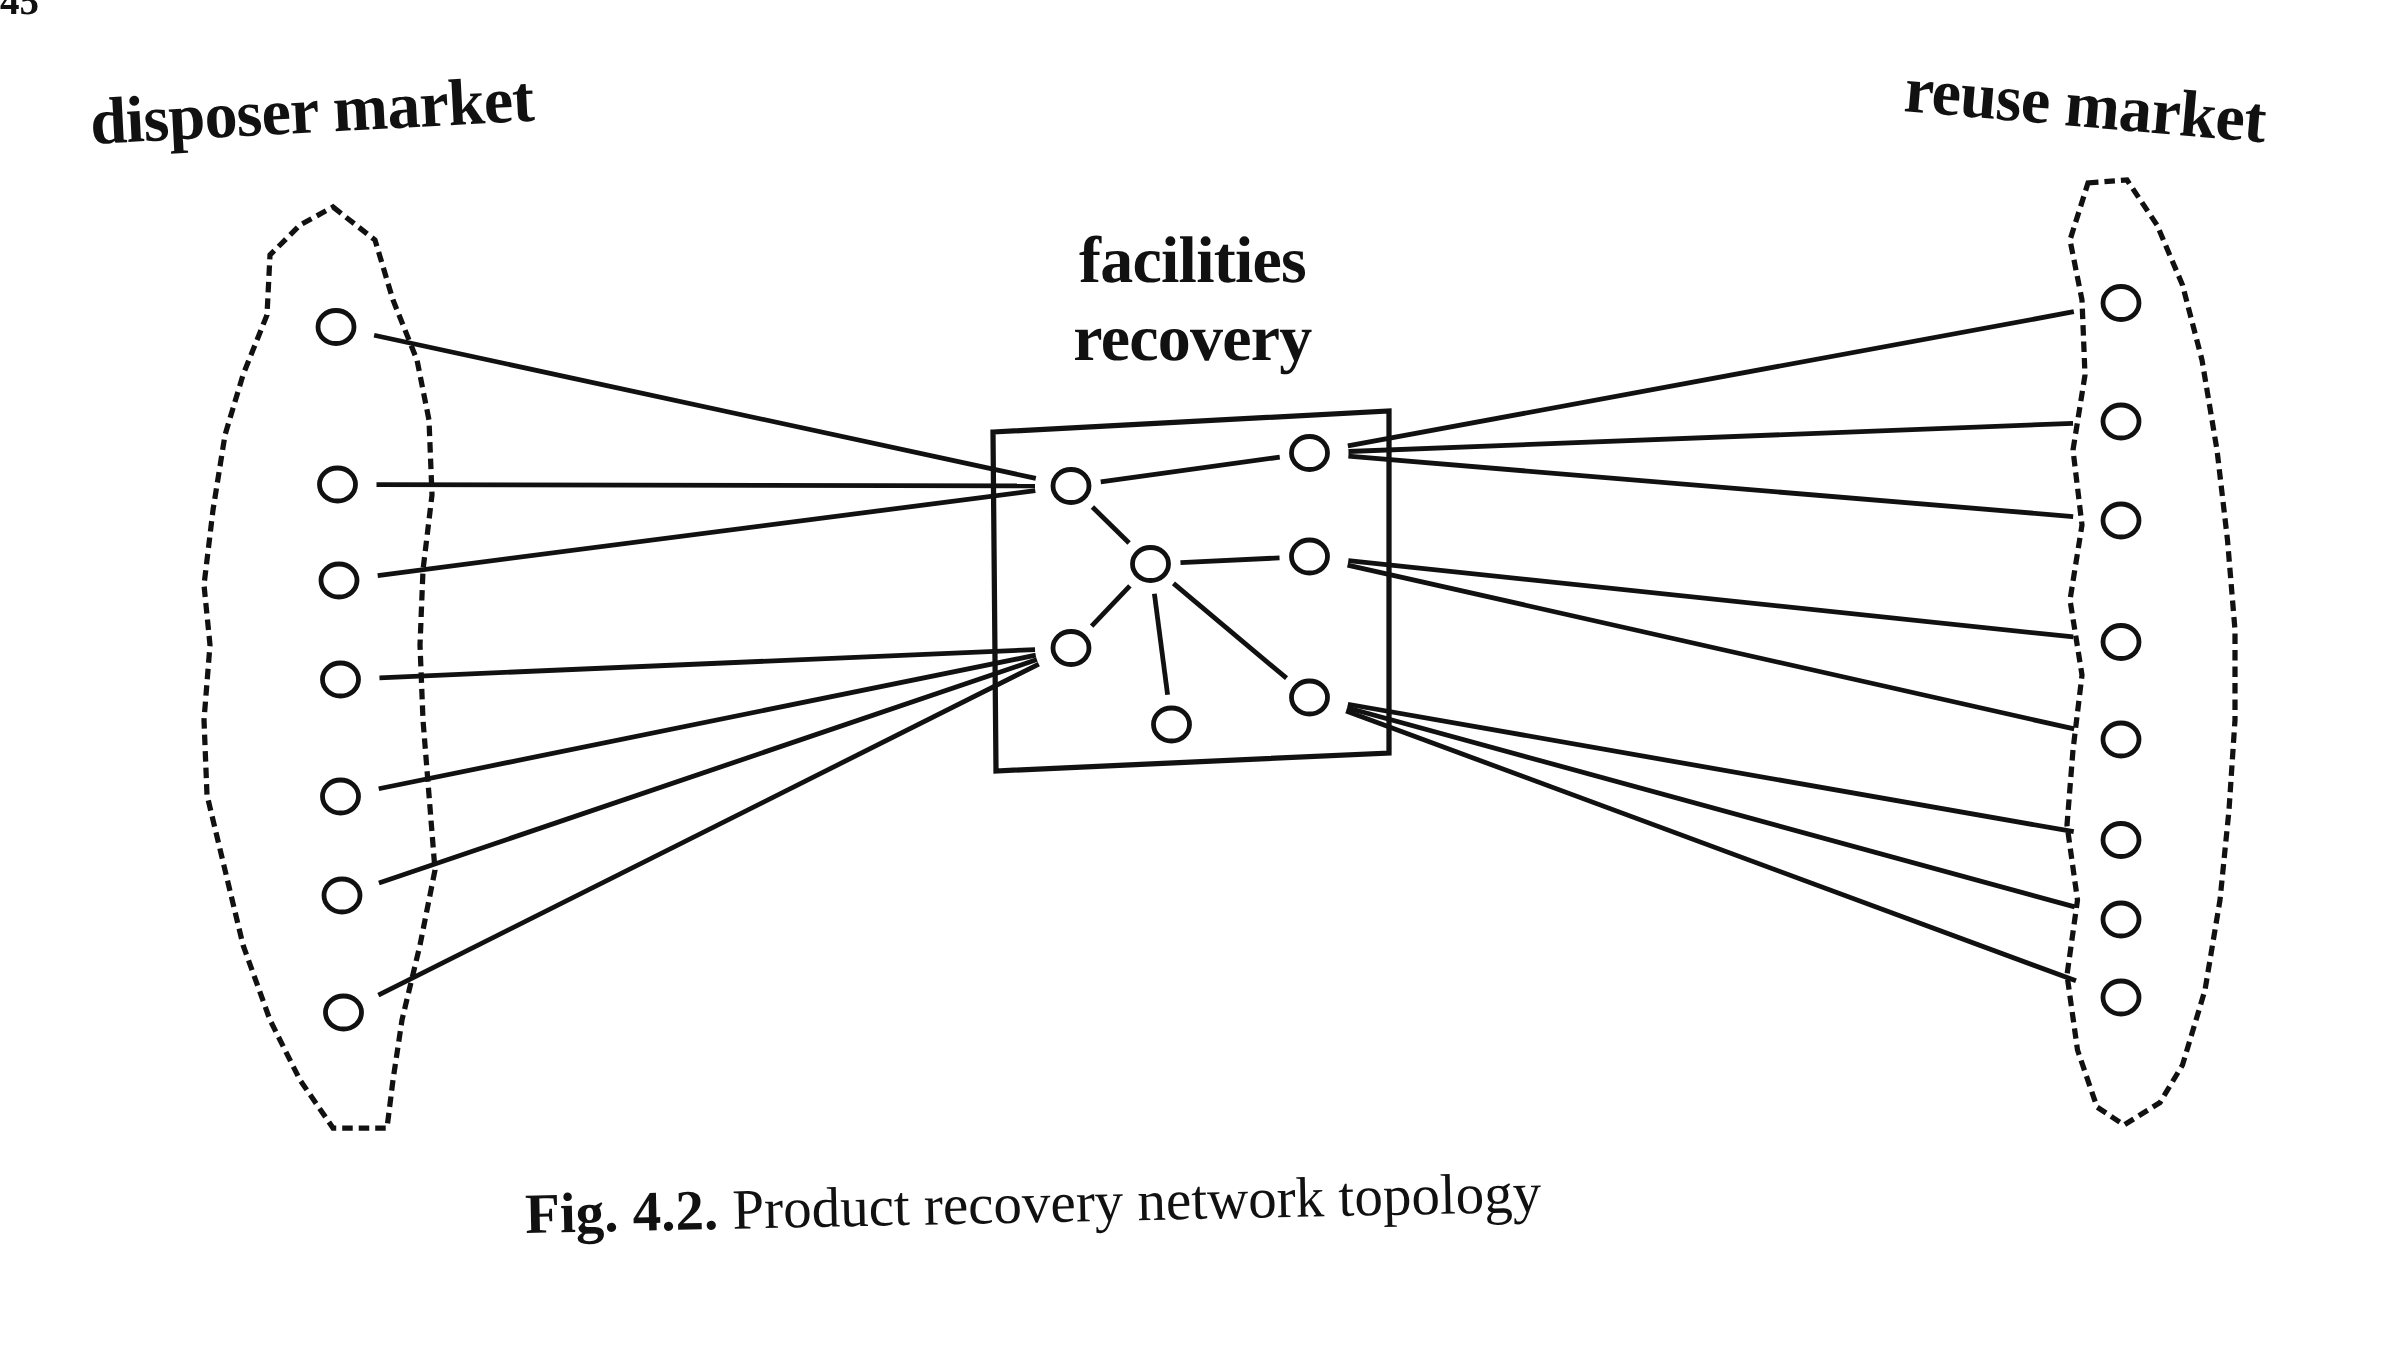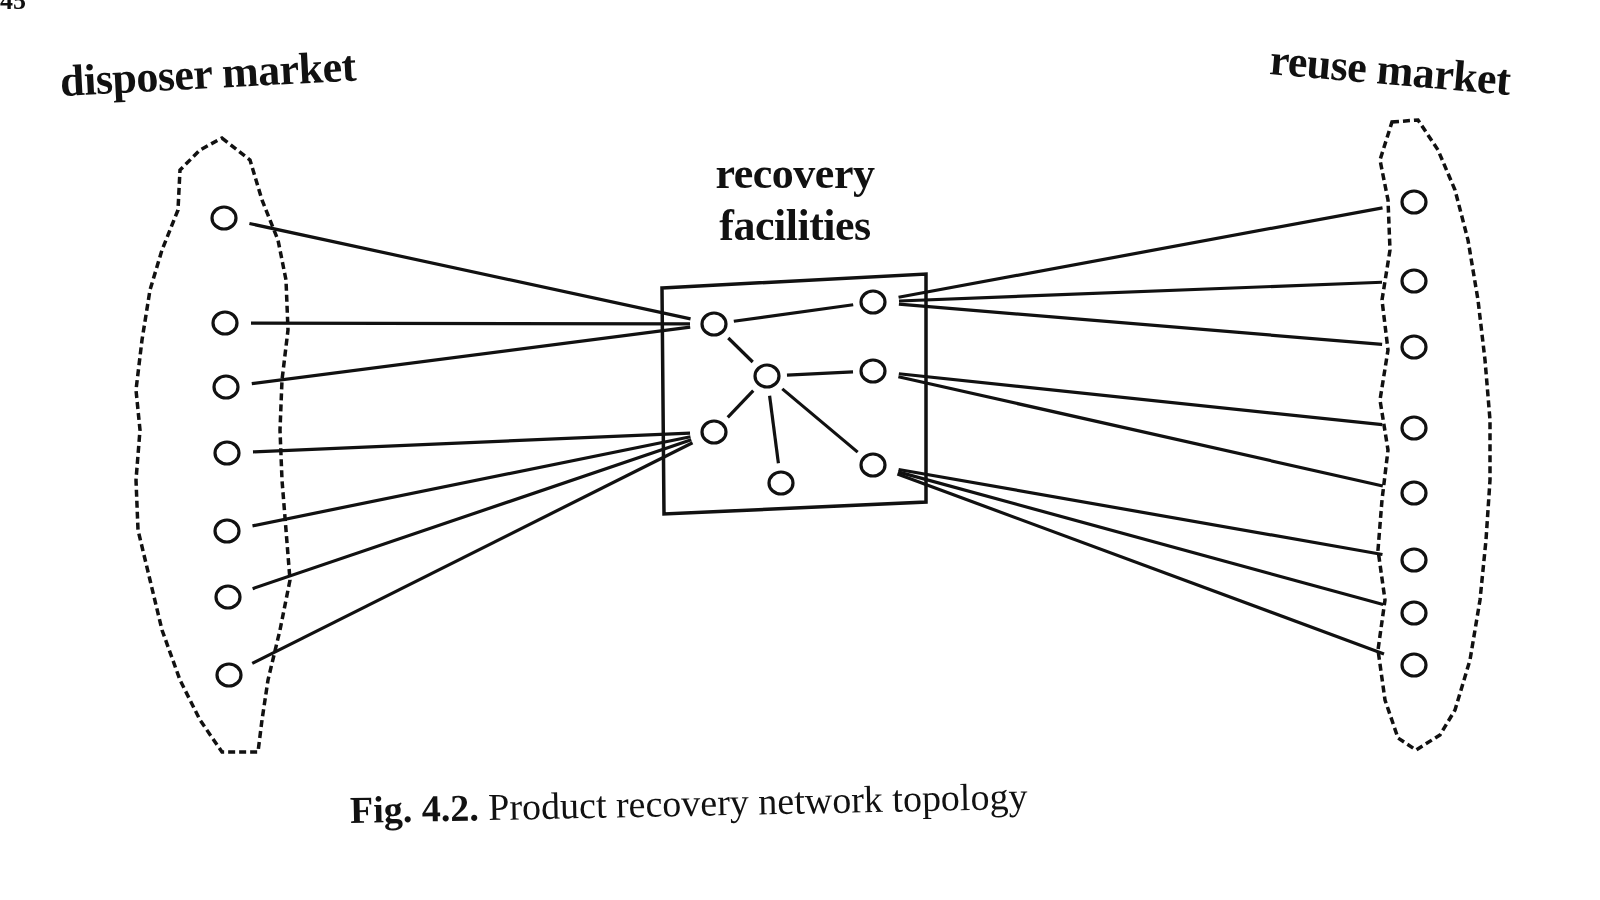--- a/index.html
+++ b/index.html
@@ -14,22 +14,22 @@
   svg#diagram { position: absolute; left: 0; top: 0; }
 </style>
 </head>
 <body>
 
 <div class="page-num">45</div>
 
 <div class="label lbl-disposer">disposer market</div>
 <div class="label lbl-reuse">reuse market</div>
 <div class="label lbl-recovery">
+  <div>facilities</div>
   <div>recovery</div>
-  <div>facilities</div>
 </div>
 
 <svg id="diagram" width="1600" height="900">
 
   <path d="M222,138 L250,160 L262,200 L278,240 L286,280 L288,330 L282,380 L280,430 L282,480 L286,530 L290,580 L280,630 L268,680 L262,720 L258,752 L222,752 L200,720 L180,680 L162,630 L150,580 L138,530 L136,480 L140,430 L136,390 L142,340 L150,290 L162,250 L178,210 L180,170 L200,150 Z" fill="none" stroke="#111" stroke-width="3.5" stroke-dasharray="7,4"></path>
 
   <path d="M1392,122 L1418,120 L1438,150 L1455,190 L1468,240 L1478,300 L1485,360 L1490,420 L1490,480 L1486,540 L1480,600 L1470,660 L1455,710 L1440,735 L1416,750 L1398,738 L1385,700 L1378,650 L1385,600 L1378,550 L1382,500 L1388,450 L1380,400 L1388,350 L1382,300 L1390,250 L1388,200 L1380,160 Z" fill="none" stroke="#111" stroke-width="3.5" stroke-dasharray="7,4"></path>
 
   <path d="M662,288 L926,274 L926,502 L664,514 Z" fill="none" stroke="#111" stroke-width="3.5"></path>
   <g id="edges">

